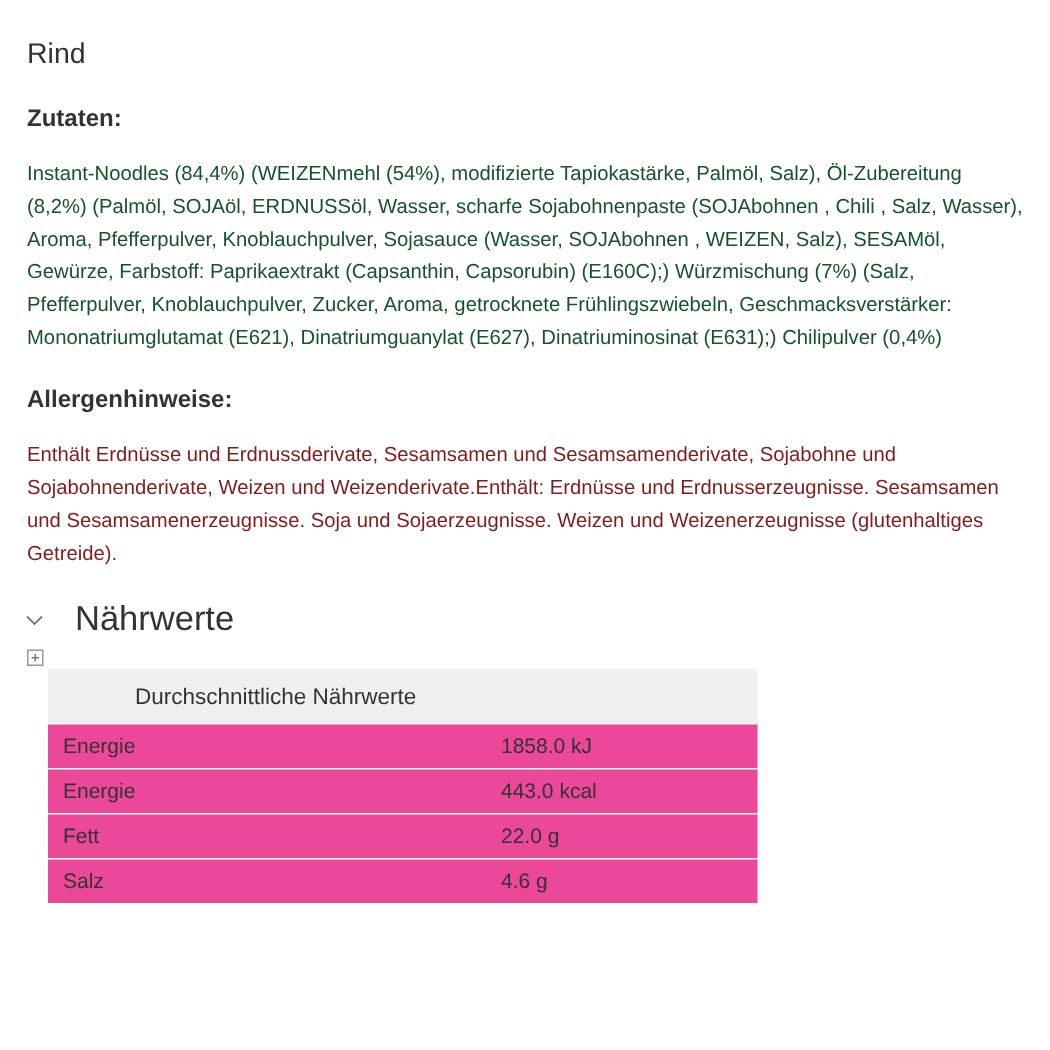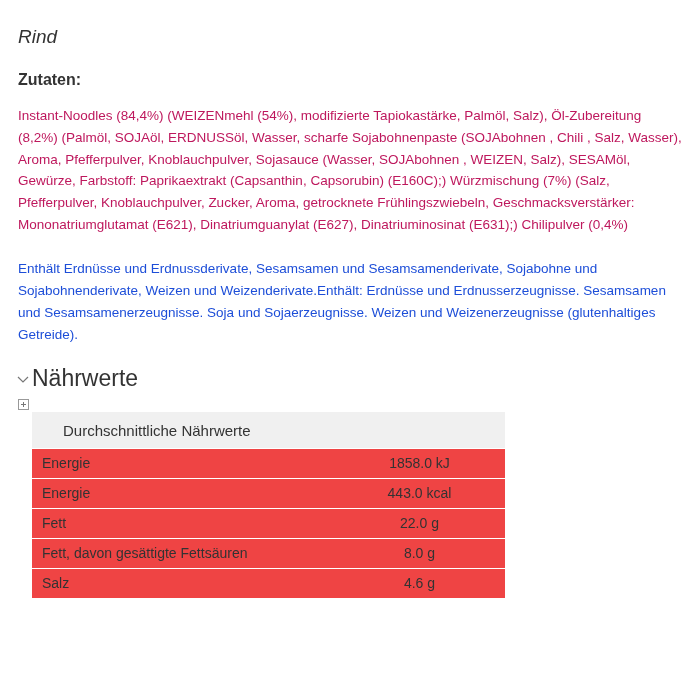--- a/index.html
+++ b/index.html
@@ -18,46 +18,45 @@
     padding: 26px 16px 0 16px;
     box-sizing: border-box;
     width: 700px;
   }
   .product-title {
     font-size: 19px;
     color: #333333;
     margin: 0 0 22px 2px;
     font-weight: normal;
     line-height: 1.2;
-    font-style: italic;
   }
   .section-heading {
     font-size: 16px;
     color: #333333;
     margin: 0 0 16px 2px;
     font-weight: bold;
   }
   .body-text {
     font-size: 13.5px;
     line-height: 1.62;
-    color: #be185d;
+    color: #14532d;
     margin: 0 0 22px 2px;
     max-width: 678px;
   }
   .allergen-text {
     font-size: 13.5px;
     line-height: 1.62;
-    color: #1d4ed8;
+    color: #7f1d1d;
     margin: 0 0 20px 2px;
     max-width: 690px;
   }
   .nutrition-header {
     display: flex;
     align-items: center;
-    gap: 2px;
+    gap: 20px;
     margin: 0 0 4px 0;
   }
   .chevron {
     width: 14px;
     height: 14px;
     display: inline-block;
     position: relative;
     flex: 0 0 auto;
   }
   .chevron svg { display: block; }
@@ -98,52 +97,52 @@
     border-collapse: collapse;
     width: 473px;
     margin-left: 16px;
     background: #f0f0f0;
     table-layout: fixed;
   }
   .nutri-table caption {
     text-align: left;
     font-size: 15px;
     color: #333333;
-    padding: 10px 0 9px 31px;
+    padding: 10px 0 9px 58px;
     background: #f0f0f0;
   }
   .nutri-table td {
     font-size: 14px;
     color: #333333;
     padding: 6px 0 7px 0;
     border-top: 1px solid #ffffff;
-    background: #ef4444;
+    background: #ec4899;
   }
   .nutri-table td.label {
     padding-left: 10px;
     width: 290px;
   }
   .nutri-table td.value {
     padding-left: 2px;
-    text-align: center;
   }
   .nutri-table tr:first-child td {
     border-top: 1px solid #ffffff;
   }
 </style>
 </head>
 <body>
 
 <div class="page">
 
   <h1 class="product-title">Rind</h1>
 
   <h2 class="section-heading">Zutaten:</h2>
   <p class="body-text">Instant-Noodles (84,4%) (WEIZENmehl (54%), modifizierte Tapiokastärke, Palmöl, Salz), Öl-Zubereitung (8,2%) (Palmöl, SOJAöl, ERDNUSSöl, Wasser, scharfe Sojabohnenpaste (SOJAbohnen , Chili , Salz, Wasser), Aroma, Pfefferpulver, Knoblauchpulver, Sojasauce (Wasser, SOJAbohnen , WEIZEN, Salz), SESAMöl, Gewürze, Farbstoff: Paprikaextrakt (Capsanthin, Capsorubin) (E160C);) Würzmischung (7%) (Salz, Pfefferpulver, Knoblauchpulver, Zucker, Aroma, getrocknete Frühlingszwiebeln, Geschmacksverstärker: Mononatriumglutamat (E621), Dinatriumguanylat (E627), Dinatriuminosinat (E631);) Chilipulver (0,4%)</p>
 
+  <h2 class="section-heading">Allergenhinweise:</h2>
   <p class="allergen-text">Enthält Erdnüsse und Erdnussderivate, Sesamsamen und Sesamsamenderivate, Sojabohne und Sojabohnenderivate, Weizen und Weizenderivate.Enthält: Erdnüsse und Erdnusserzeugnisse. Sesamsamen und Sesamsamenerzeugnisse. Soja und Sojaerzeugnisse. Weizen und Weizenerzeugnisse (glutenhaltiges Getreide).</p>
 
   <div class="nutrition-header">
     <span class="chevron">
       <svg width="14" height="14" viewBox="0 0 14 14" aria-hidden="true">
         <path d="M2 5 L7 10 L12 5" fill="none" stroke="#777777" stroke-width="1.2"></path>
       </svg>
     </span>
     <span class="nutrition-title">Nährwerte</span>
   </div>
@@ -159,23 +158,19 @@
       </tr>
       <tr>
         <td class="label">Energie</td>
         <td class="value">443.0 kcal</td>
       </tr>
       <tr>
         <td class="label">Fett</td>
         <td class="value">22.0 g</td>
       </tr>
       <tr>
-        <td class="label">Fett, davon gesättigte Fettsäuren</td>
-        <td class="value">8.0 g</td>
-      </tr>
-      <tr>
         <td class="label">Salz</td>
         <td class="value">4.6 g</td>
       </tr>
     </tbody>
   </table>
 
 </div>
 
 </body></html>

